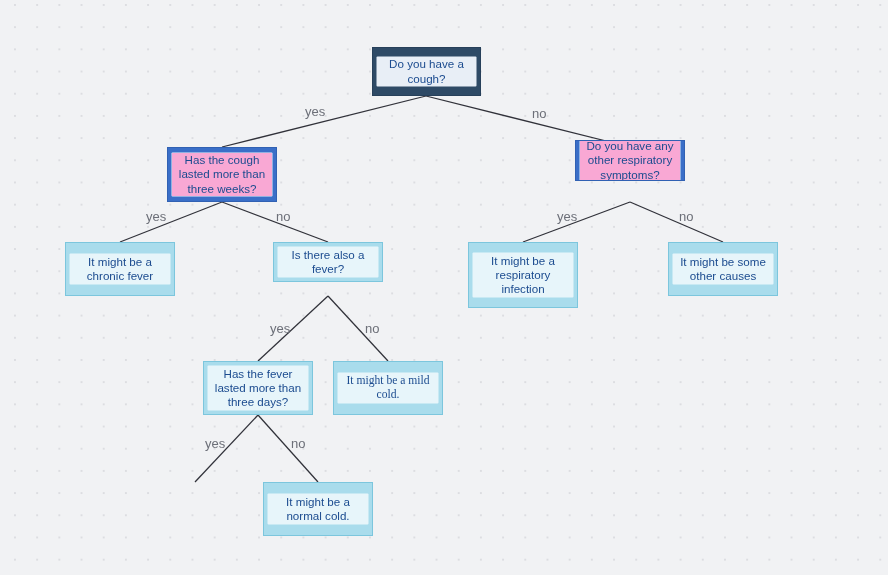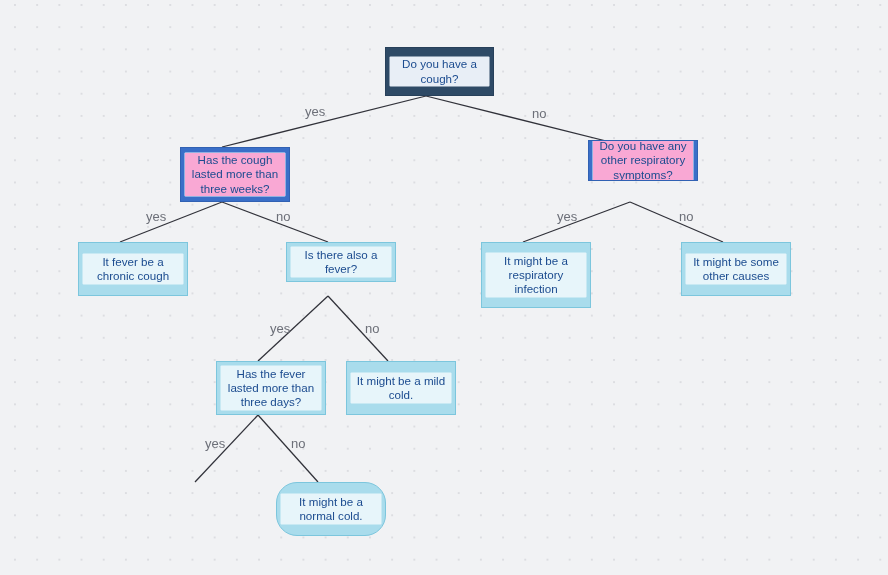--- a/index.html
+++ b/index.html
@@ -36,21 +36,20 @@
     position: absolute;
     box-sizing: border-box;
     display: flex;
     align-items: center;
     justify-content: center;
     text-align: center;
     line-height: 14.2px;
     font-size: 11.6px;
     padding: 2px 4px;
     overflow: hidden;
-    margin-left: 13px;
   }
   .node .txt {
     display: inline;
     padding: 0.5px 1px;
     border-radius: 0.5px;
   }
   
   .node.root {
     background: #2e4a66;
     border: 1px solid #27405a;
@@ -117,33 +116,33 @@
     <div class="node root" style="left: 372px; top: 47px; width: 109px; height: 49px;">
       <span class="txt">Do you have a cough?</span>
     </div>
     <div class="node mid" style="left: 167px; top: 147px; width: 110px; height: 55px;">
       <span class="txt">Has the cough lasted more than three weeks?</span>
     </div>
     <div class="node mid" style="left: 575px; top: 140px; width: 110px; height: 41px;">
       <span class="txt">Do you have any other respiratory symptoms?</span>
     </div>
     <div class="node leaf" style="left: 65px; top: 242px; width: 110px; height: 54px;">
-      <span class="txt">It fever be a chronic cough</span>
+      <span class="txt">It might be a chronic fever</span>
     </div>
     <div class="node leaf" style="left: 273px; top: 242px; width: 110px; height: 40px;">
       <span class="txt">Is there also a fever?</span>
     </div>
     <div class="node leaf" style="left: 468px; top: 242px; width: 110px; height: 66px;">
       <span class="txt">It might be a respiratory infection</span>
     </div>
     <div class="node leaf" style="left: 668px; top: 242px; width: 110px; height: 54px;">
       <span class="txt">It might be some other causes</span>
     </div>
     <div class="node leaf" style="left: 203px; top: 361px; width: 110px; height: 54px;">
       <span class="txt">Has the fever lasted more than three days?</span>
     </div>
-    <div class="node leaf" style="left: 333px; top: 361px; width: 110px; height: 54px;">
+    <div class="node leaf" style="left: 333px; top: 361px; width: 110px; height: 54px; font-family: Liberation Serif, serif;">
       <span class="txt">It might be a mild cold.</span>
     </div>
-    <div class="node leaf" style="left: 263px; top: 482px; width: 110px; height: 54px; border-radius: 21px;">
+    <div class="node leaf" style="left: 263px; top: 482px; width: 110px; height: 54px;">
       <span class="txt">It might be a normal cold.</span>
     </div>
   </div>
 
 </body></html>

